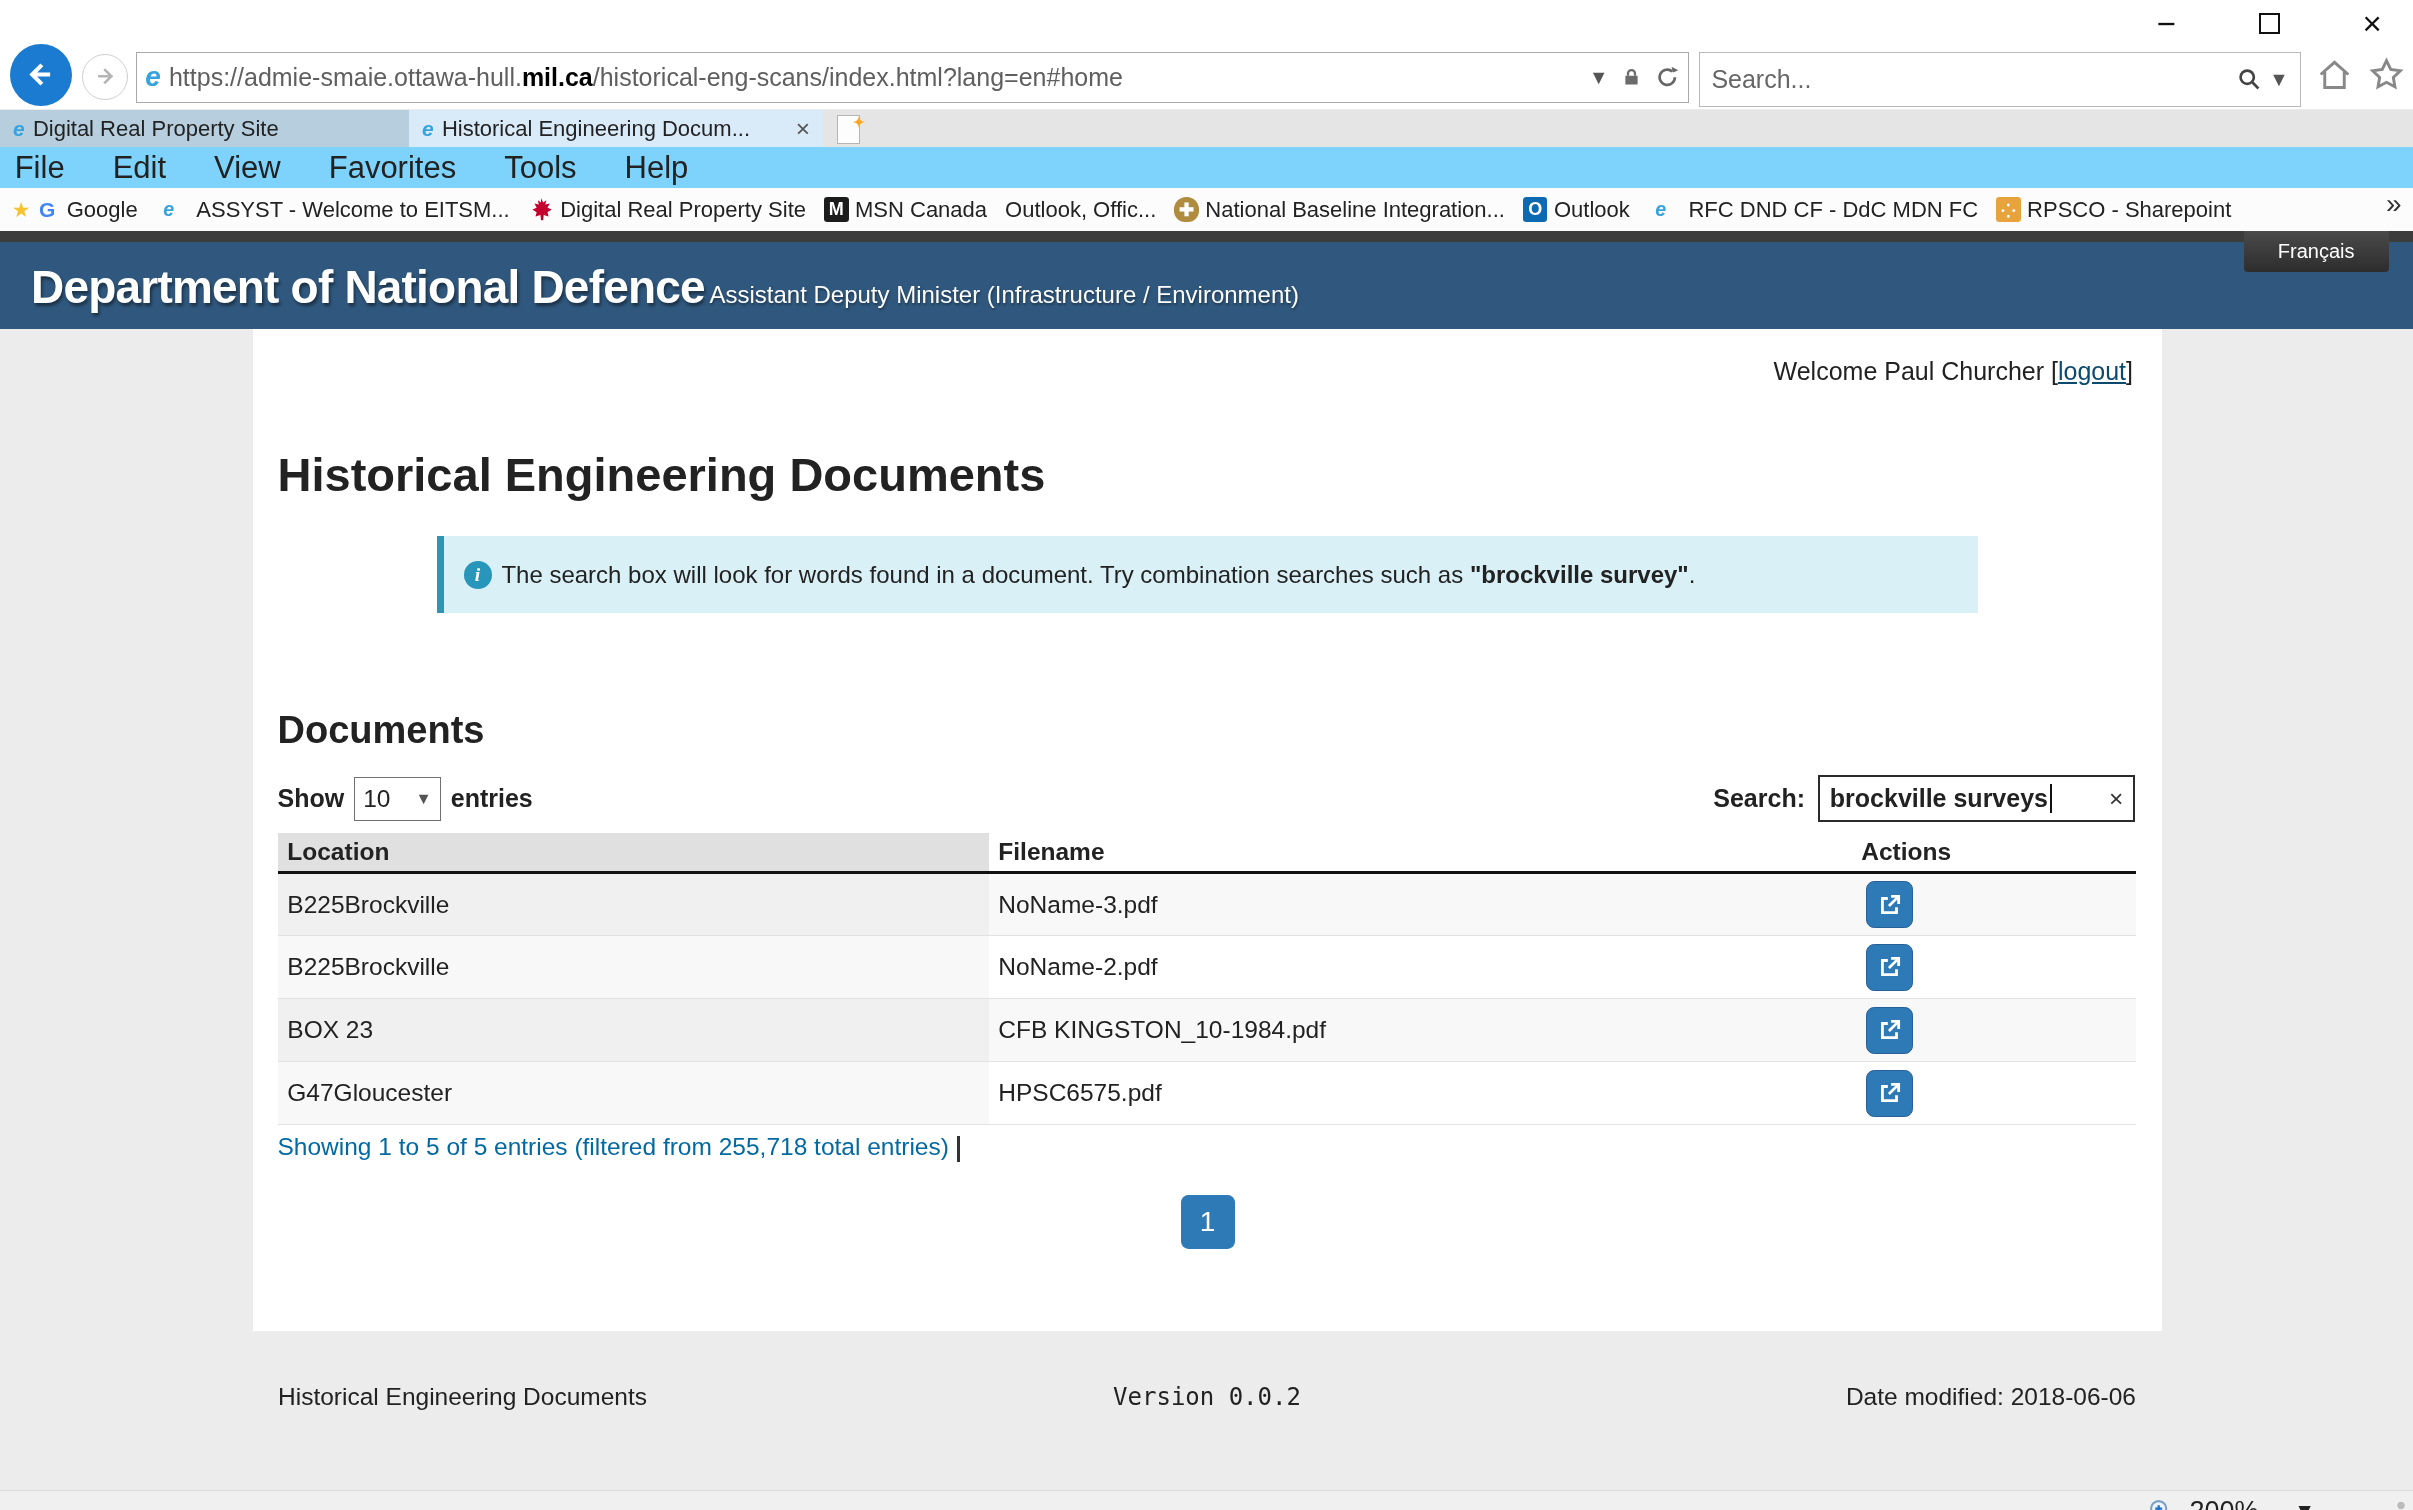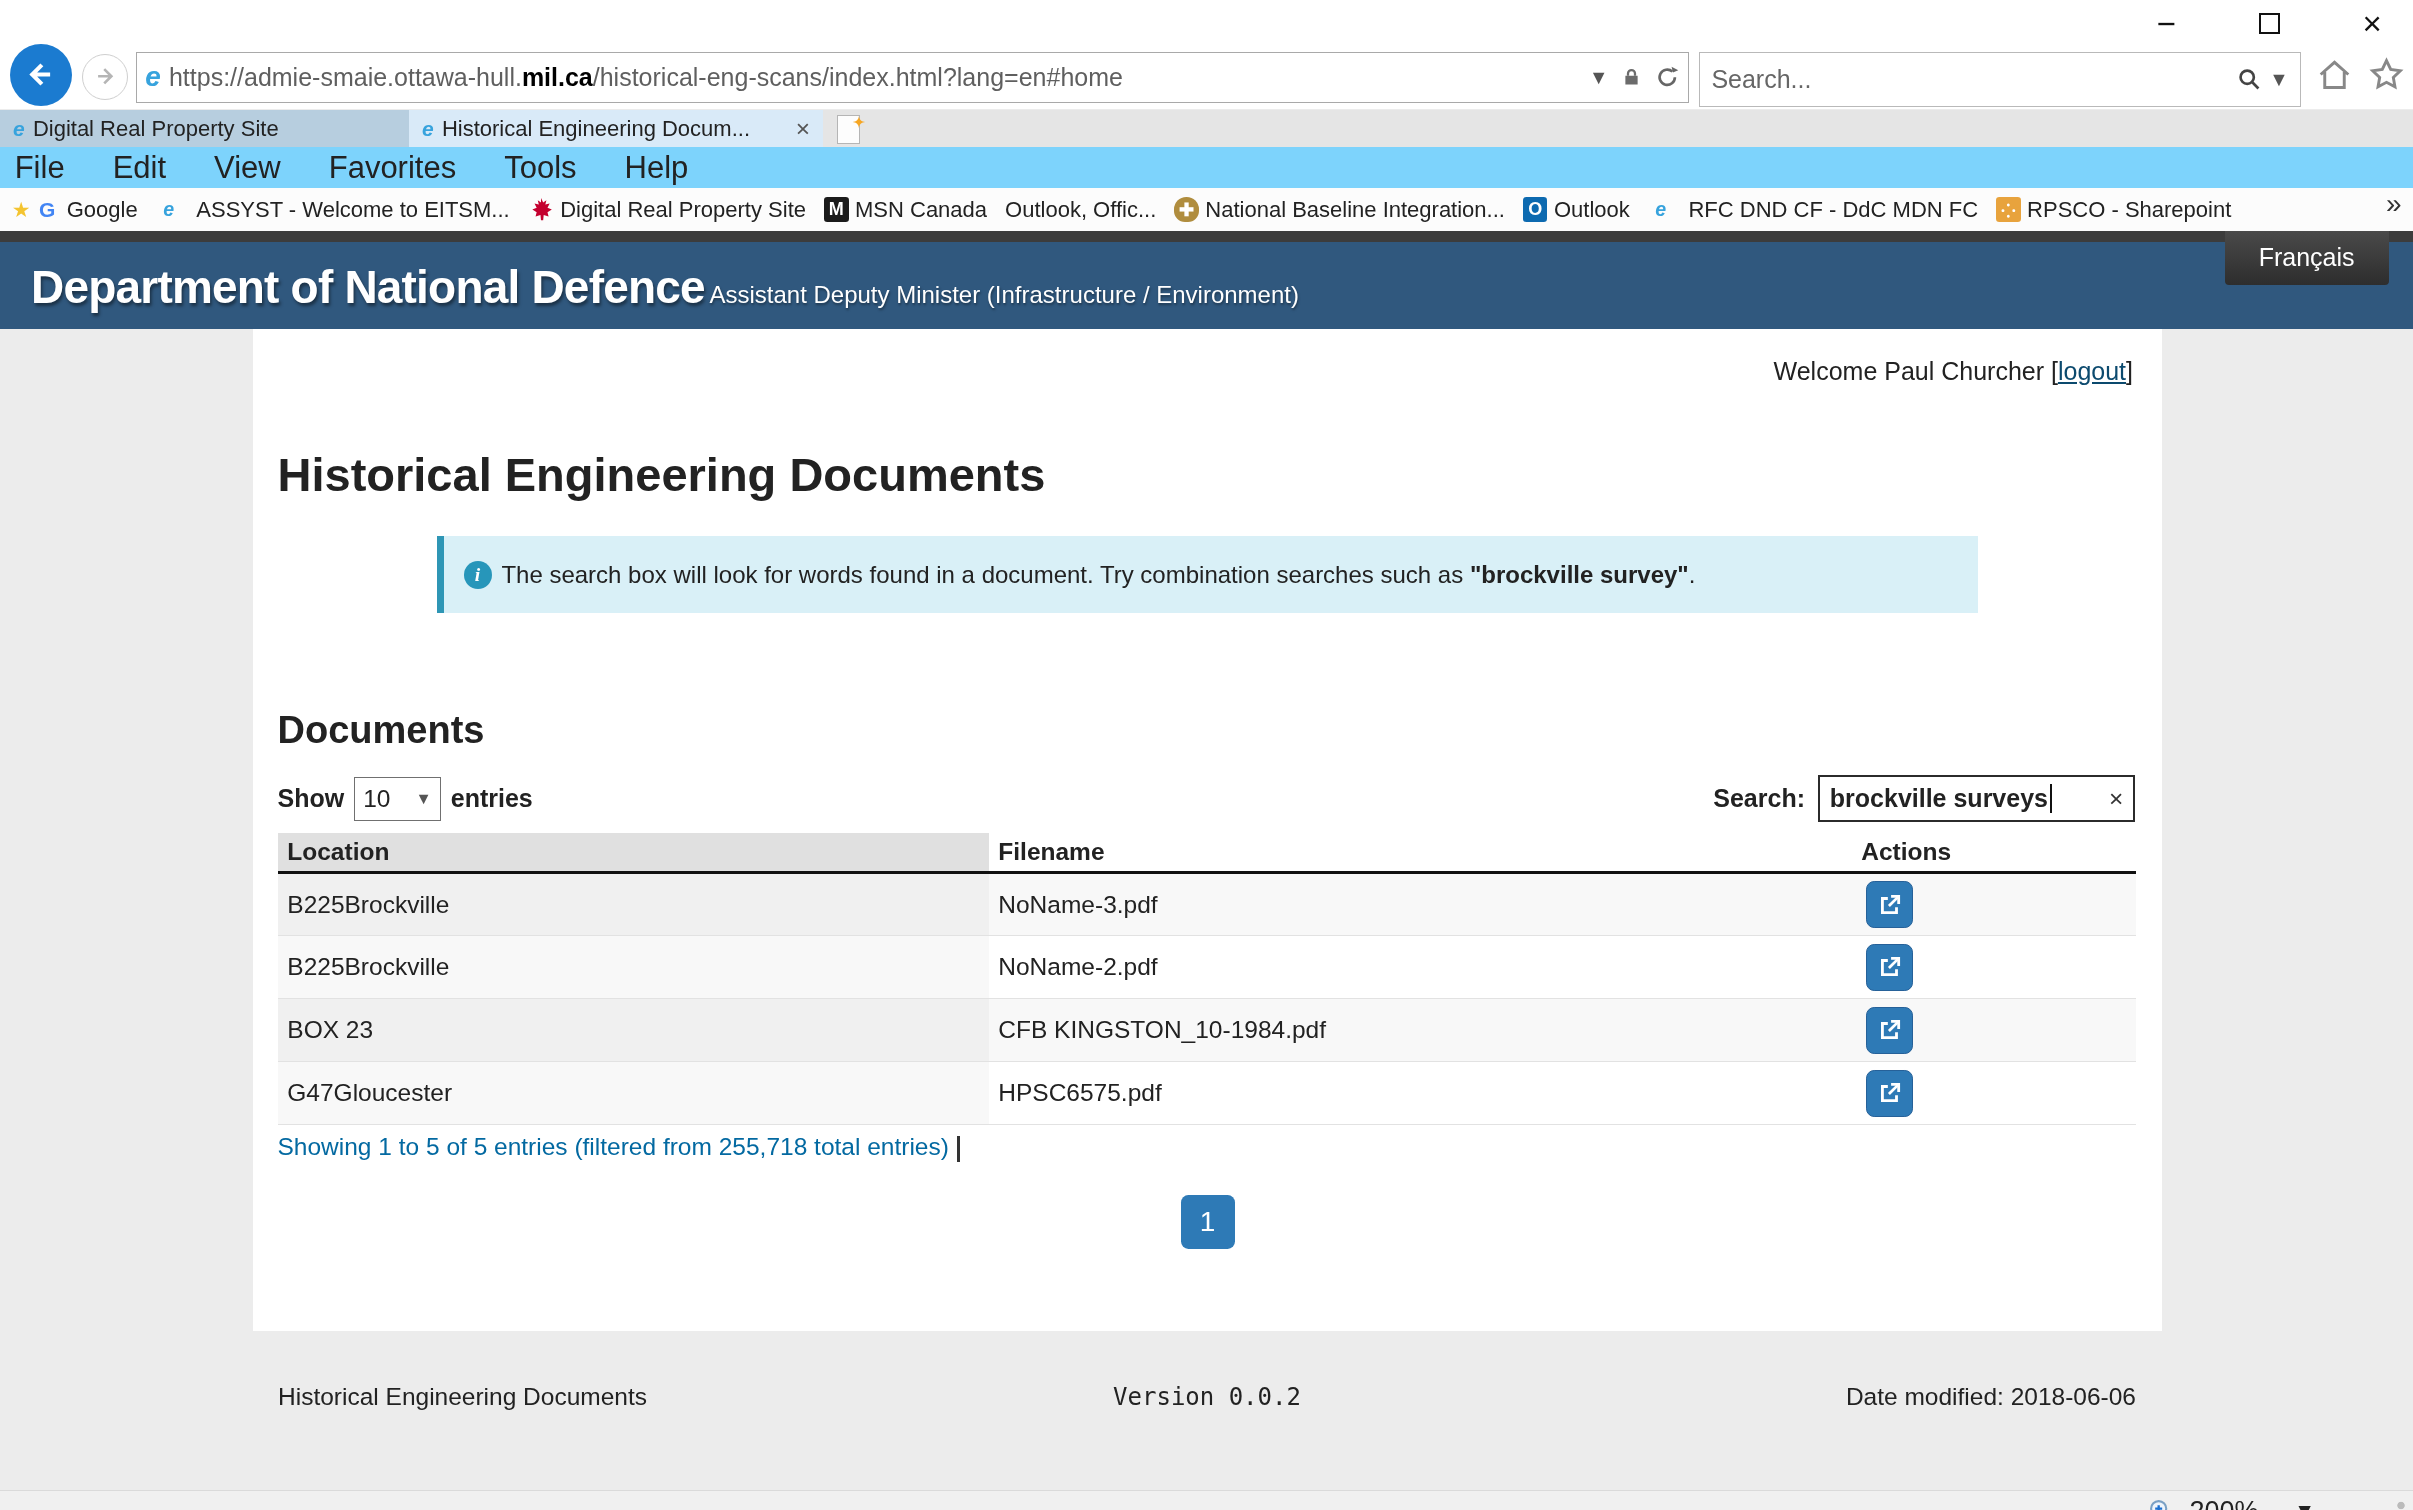--- a/index.html
+++ b/index.html
@@ -51,22 +51,22 @@
     display:inline-flex; align-items:center; justify-content:center; }
   .fav-more { position:absolute; right:11.4px; top:0px; font-size:28px; color:#333; }
 
   
   .darkstrip { left:0; top:231px; width:2413px; height:11.4px; background:#3c3c3c; }
   .bluebar { left:0; top:242px; width:2413px; height:87px; background:#30587e; }
   .banner-line { position:absolute; left:31px; bottom:14.7px; color:#fff; white-space:nowrap; }
   .banner-title { font-size:46px; font-weight:bold; letter-spacing:-0.8px;
     text-shadow:1.6px 2.5px 3.3px rgba(0,0,0,.45); }
   .banner-sub { font-size:24px; margin-left:1px; text-shadow:0.8px 1.6px 2.5px rgba(0,0,0,.4); }
-  .fr-btn { position:absolute; right:24.5px; top:-11.4px; height:54px; padding:4px 34px;
-    background:linear-gradient(#4a4a4a,#2d2d2d); color:#fff; font-size:25px;
+  .fr-btn { position:absolute; right:24.5px; top:-11.4px; height:41px; padding:4px 34px;
+    background:linear-gradient(#4a4a4a,#2d2d2d); color:#fff; font-size:20px;
     display:flex; align-items:center; border:none; border-radius:0 0 4.1px 4.1px; }
 
   
   .content-white { left:253px; top:329px; width:1909px; height:1002px; background:#fff; }
   .welcome { text-align:right; padding:28px 29px 0 0; font-size:25px; color:#222; }
   .logout-link { color:#0c4a6e; text-decoration:underline; }
   h1.page-title { margin:61px 0 0 24.5px; font-size:47px; color:#222; }
   .infobox { margin:34px 184px 0 184px; background:#d9f0f7; border-left:7.4px solid #2e96b5;
     padding:24.5px 19.6px; font-size:24px; display:flex; align-items:center; gap:9.8px; }
   .info-i { min-width:28px; height:28px; border-radius:50%; background:#2796ba; color:#fff;

